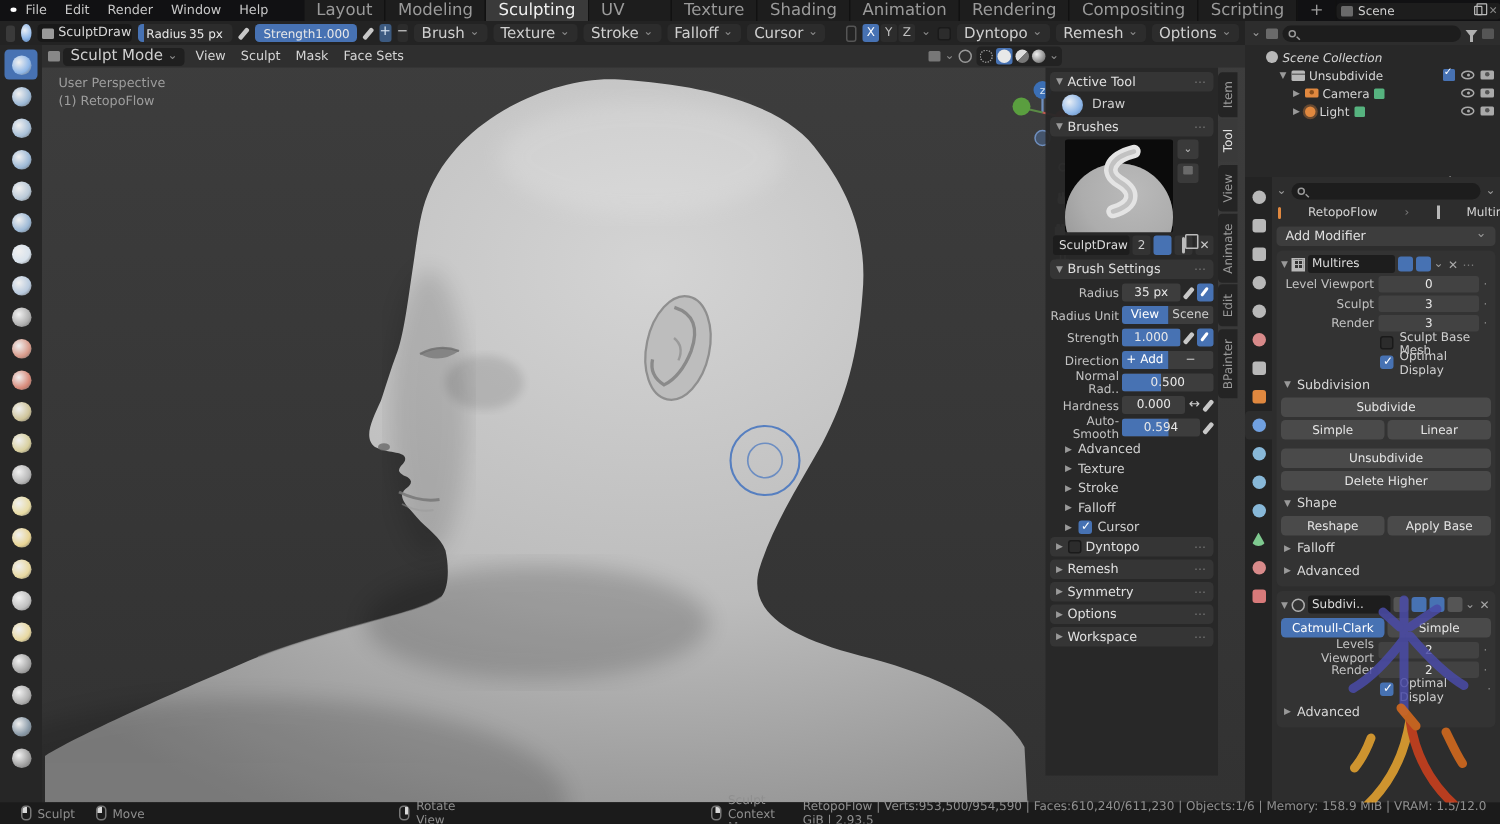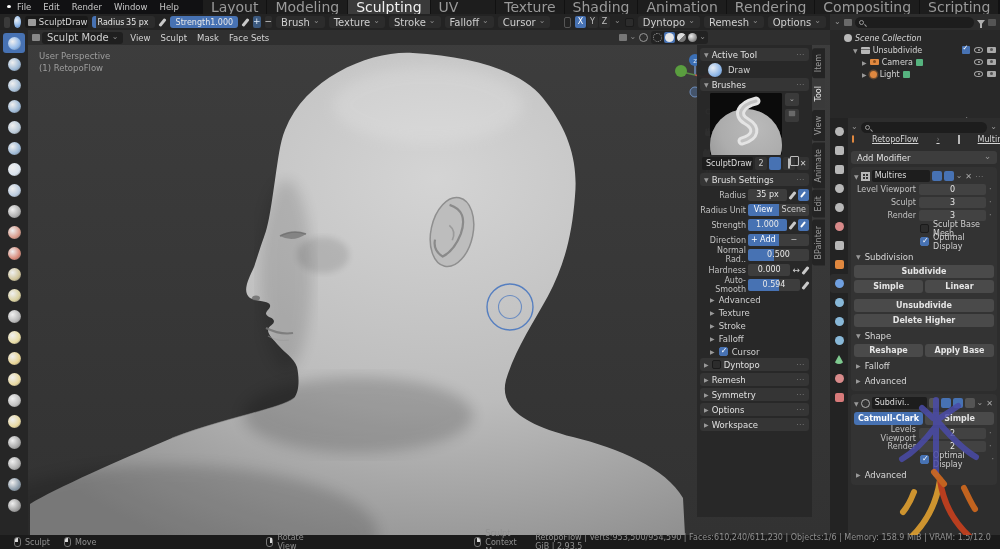--- a/index.html
+++ b/index.html
@@ -6,21 +6,21 @@
   html,body { width:1000px; height:549px; overflow:hidden; background:#161616; }
   .app { position:relative; width:1000px; height:549px; font-size:9px; color:#cfcfcf; }
   .abs { position:absolute; }
 
   
   .topbar { position:absolute; left:0; top:0; width:1000px; height:14px; background:#111113; display:flex; align-items:center; }
   .blender-logo { width:9px; height:9px; border-radius:50%; background:#e87d0d; margin:0 6px 0 5px; position:relative; }
   .blender-logo:after { content:""; position:absolute; left:2px; top:2px; width:4px; height:3px; border-radius:50%; background:#fff; }
   .menu-item { padding:0 6px; color:#c8c8c8; font-size:8.5px; line-height:14px; }
   .wstabs { display:flex; margin-left:18px; height:14px; }
-  .wstab { padding:0 8px; font-size:14px; line-height:14px; color:#9a9a9a; background:#1d1d1d; border-right:1px solid #111; }
+  .wstab { padding:0 8px; font-size:11px; line-height:14px; color:#9a9a9a; background:#1d1d1d; border-right:1px solid #111; }
   .wstab.active { background:#3a3a3a; color:#f0f0f0;text-align:right; }
   .wstab.plus { background:transparent; color:#9a9a9a; }
   .top-right { margin-left:auto; display:flex; align-items:center; gap:4px; padding-right:4px; }
   .pill { display:flex; align-items:center; background:#1d1d1d; border-radius:3px; height:11px; padding:0 3px; gap:3px; min-width:110px; }
   .pill .txt { font-size:8px; color:#d0d0d0; flex:1; }
   .mini-ic { width:8px; height:7px; background:#6a6a6a; border-radius:1px; display:inline-block; }
   .mini-x { color:#888; font-size:7px; }
 
   
   .toolsettings { position:absolute; left:0; top:14px; width:830px; height:16px; background:#232323; display:flex; align-items:center; gap:4px; padding:0 4px; }
@@ -122,40 +122,40 @@
   .o-chk { width:8px; height:8px; border-radius:1px; background:#4772b3; position:relative; }
   .o-chk:after { content:"✓"; position:absolute; left:0.5px; top:-2.5px; color:#fff; font-size:7px; }
 
   .props { position:absolute; left:0; top:88px; width:170px; height:417px; background:#2b2b2b; }
   .ptabs { position:absolute; left:0; top:0; width:18px; height:417px; background:#232323; padding-top:4px; }
   .ptab { width:18px; height:19px; display:flex; align-items:center; justify-content:center; }
   .ptab.active { background:#2d2d2d; border-radius:3px 0 0 3px; }
   .ptab .g { width:9px; height:9px; border-radius:50%; }
   .props-main { position:absolute; left:18px; top:0; width:152px; height:417px; background:#2d2d2d; padding:2px 3px; overflow:hidden; }
   .props-hdr { display:flex; align-items:center; gap:3px; height:14px; }
-  .crumb { display:flex; gap:18px; height:15px; font-size:8px; color:#d5d5d5; padding:1px 1px;text-decoration:underline; }
+  .crumb { display:flex; align-items:center; gap:18px; height:15px; font-size:8px; color:#d5d5d5; padding:1px 1px; }
   .i-obj { width:8px; height:8px; border:1.5px solid #e0883f; border-radius:1px; }
   .i-grid { width:9px; height:9px; background:repeating-linear-gradient(#b8b8b8 0 1px, transparent 1px 3px), repeating-linear-gradient(90deg,#b8b8b8 0 1px, transparent 1px 3px); border:1px solid #b8b8b8; }
   .i-dropper { width:3px; height:9px; background:#bbb; border-radius:1px; transform:rotate(-40deg); margin-left:auto; margin-right:4px; }
   .addmod { height:13px; background:#3d3d3d; border-radius:3px; font-size:8.5px; color:#e0e0e0; display:flex; align-items:center; padding:0 6px; margin:2px 0 3px 0; }
   .addmod:after { content:"⌄"; margin-left:auto; color:#999; margin-top:-3px; }
   .modpanel { background:#333333; border-radius:4px; margin-bottom:3px; padding:2px 3px 4px 3px; }
   .modhdr { display:flex; align-items:center; gap:2px; height:14px; }
   .modname { background:#1d1d1d; border-radius:2px; height:12px; flex:1; max-width:58px; color:#ddd; font-size:8px; line-height:12px; padding-left:3px; overflow:hidden; white-space:nowrap; }
   .mh-ic { width:10px; height:10px; border-radius:2px; background:#555; flex:none; }
   .mh-ic.blue { background:#4772b3; }
   .mh-x { color:#aaa; font-size:8px; margin:0 1px; }
   .prow { display:flex; align-items:center; height:13px; gap:3px; }
   .prow .lab { width:62px; text-align:right; font-size:8px; color:#c2c2c2; flex:none; }
   .prow .val { flex:1; background:#424242; border-radius:2px; height:11px; text-align:center; color:#e8e8e8; font-size:8px; line-height:11px; }
   .prow .dot { width:5px; color:#888; font-size:8px; }
   .pchk-row { display:flex; align-items:center; gap:4px; height:13px; padding-left:66px; font-size:8px; color:#d0d0d0; }
   .pbtn { background:#4a4a4a; border-radius:3px; height:13px; text-align:center; font-size:8px; color:#e5e5e5; line-height:13px; flex:1; }
   .pbtn.blue { background:#4772b3; color:#fff; }
-  .btnrow { display:flex; gap:2px; margin:2px 0;font-weight:bold; }
+  .btnrow { display:flex; gap:2px; margin:2px 0; }
   .subhdr { display:flex; align-items:center; gap:4px; height:13px; font-size:8.5px; color:#d8d8d8; padding-left:2px; margin-top:2px; }
   .watermark { position:absolute; left:30px; top:278px; z-index:9; pointer-events:none; }
 
   
   .statusbar { position:absolute; left:0; top:535px; width:1000px; height:14px; background:#1b1b1b; display:flex; align-items:center; color:#8f8f8f; font-size:8px; }
   .hint { display:flex; align-items:center; gap:4px; margin-left:14px; }
   .hint.big-gap { margin-left:170px; }
   .mouse { width:7px; height:10px; border:1px solid #777; border-radius:3px; position:relative; flex:none; }
   .mouse i { position:absolute; background:#d8d8d8; }
   .mouse.l i { left:0; top:0; width:3px; height:4px; border-radius:2px 0 0 0; }

